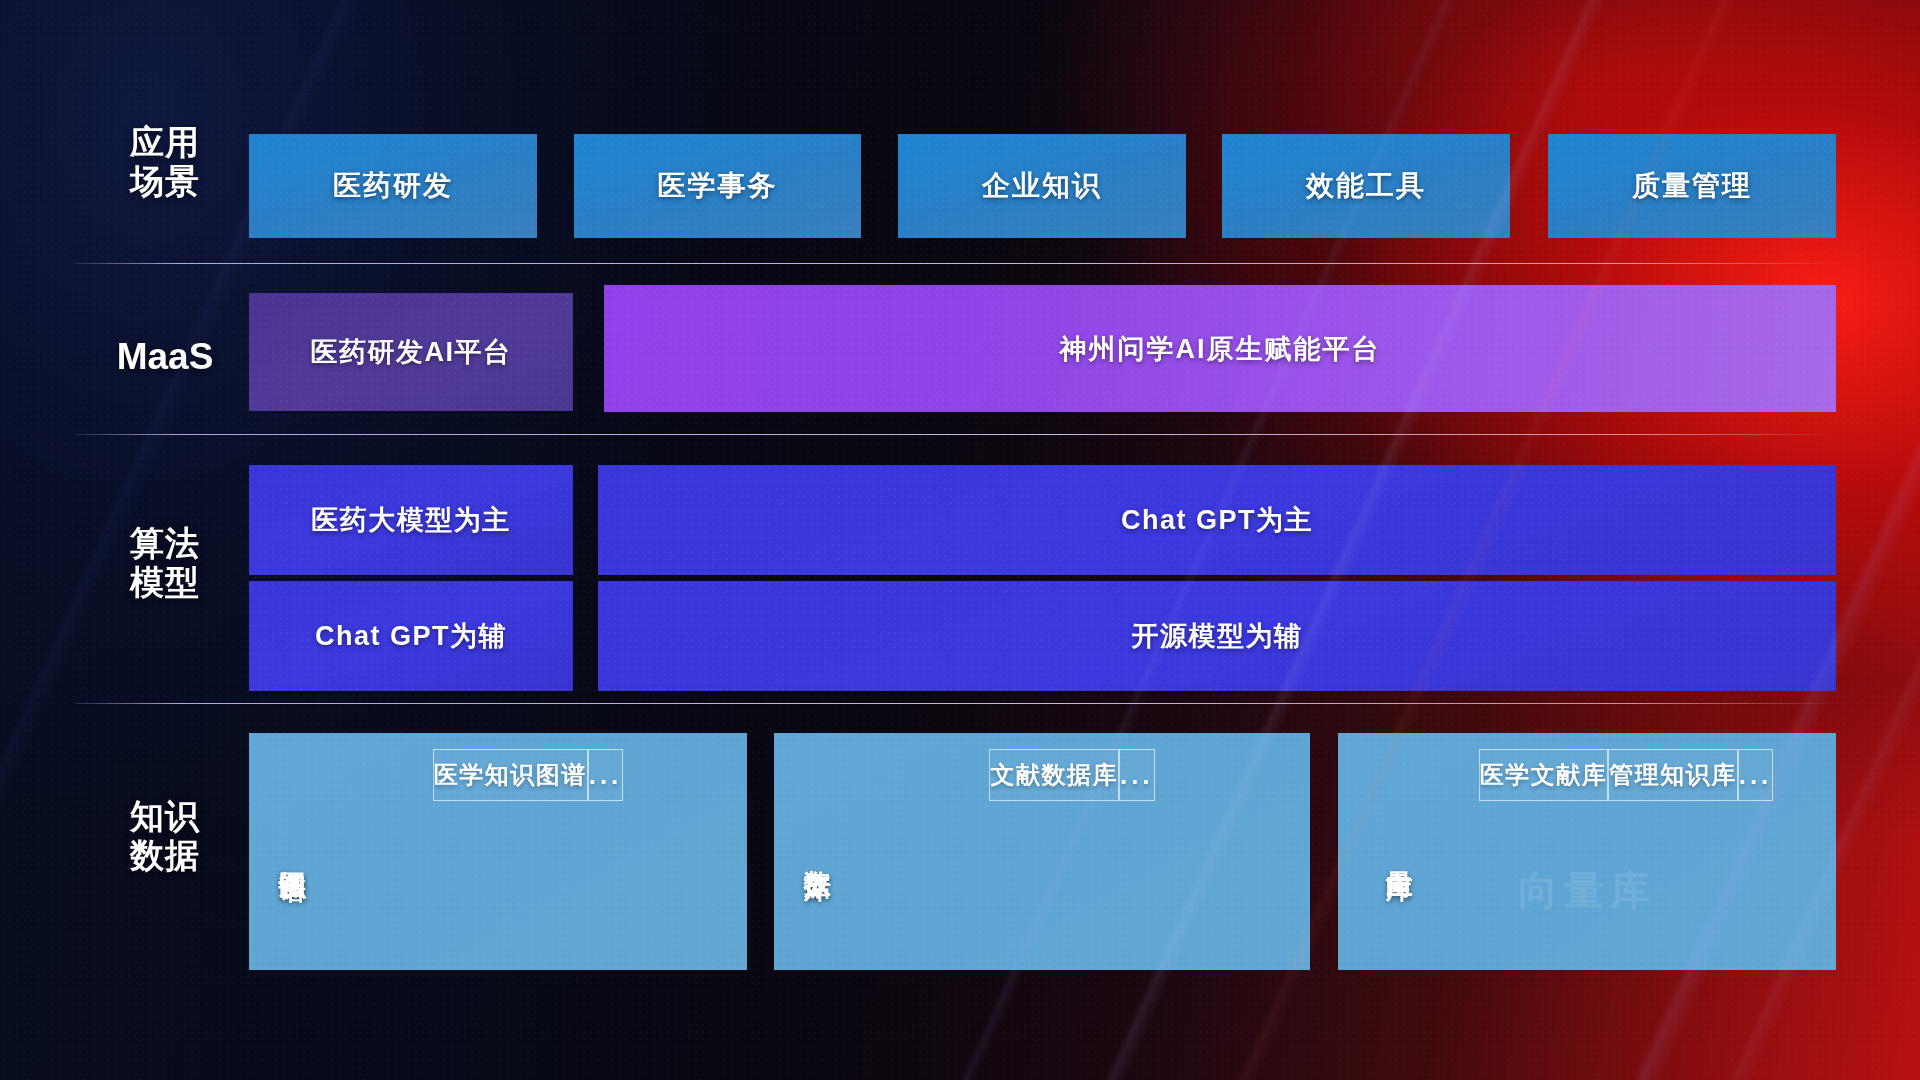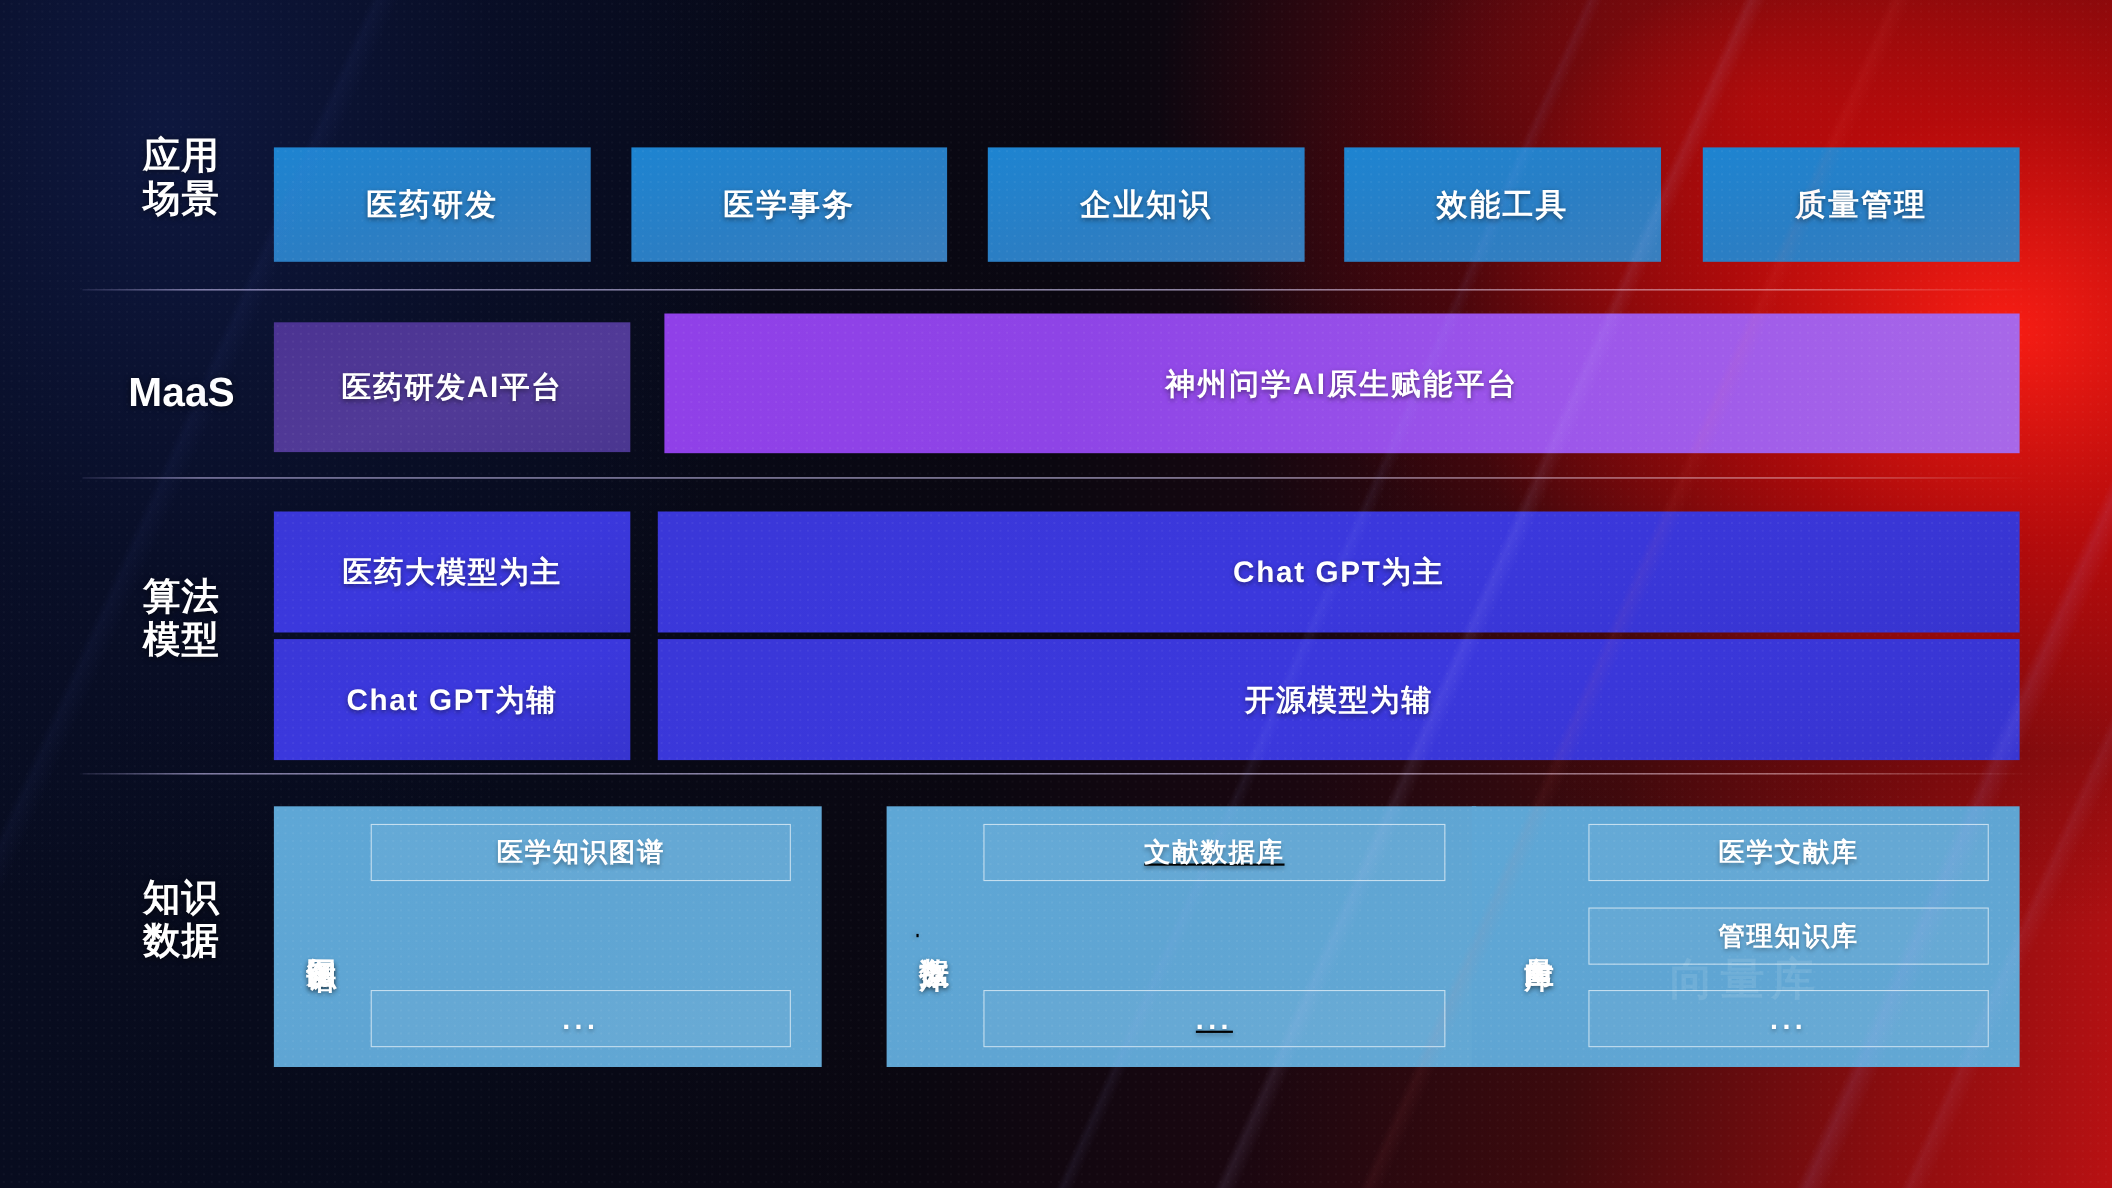--- a/index.html
+++ b/index.html
@@ -142,22 +142,22 @@
     line-height: 1.12;
     letter-spacing: 1px;
     writing-mode: vertical-rl;
     text-orientation: upright;
     text-shadow: 0 2px 5px rgba(0,0,0,.35);
     z-index: 2;
   }
   .kpanel-items {
     flex: 1 1 auto;
     display: flex;
-    flex-direction: column;
-    justify-content: space-between;
+    flex-direction: row;
+    justify-content: center;
     padding: 6px 16px 6px 14px;
     z-index: 2;
   }
   .kitem {
     height: 52px;
     border: 1px solid rgba(255,255,255,0.62);
     display: flex;
     align-items: center;
     justify-content: center;
     color: #ffffff;
@@ -243,21 +243,21 @@
     <div class="kpanel-items">
       <div class="kitem">
         <span>医学知识图谱</span>
       </div>
       <div class="kitem dots">
         <span>...</span>
       </div>
     </div>
   </div>
 
-  <div class="kpanel" style="left:806px; width:536px;text-decoration:underline;">
+  <div class="kpanel" style="left:774px; width:536px;">
     <div class="kpanel-title">数据库</div>
     <div class="kpanel-items">
       <div class="kitem">
         <span>文献数据库</span>
       </div>
       <div class="kitem dots">
         <span>...</span>
       </div>
     </div>
   </div>

